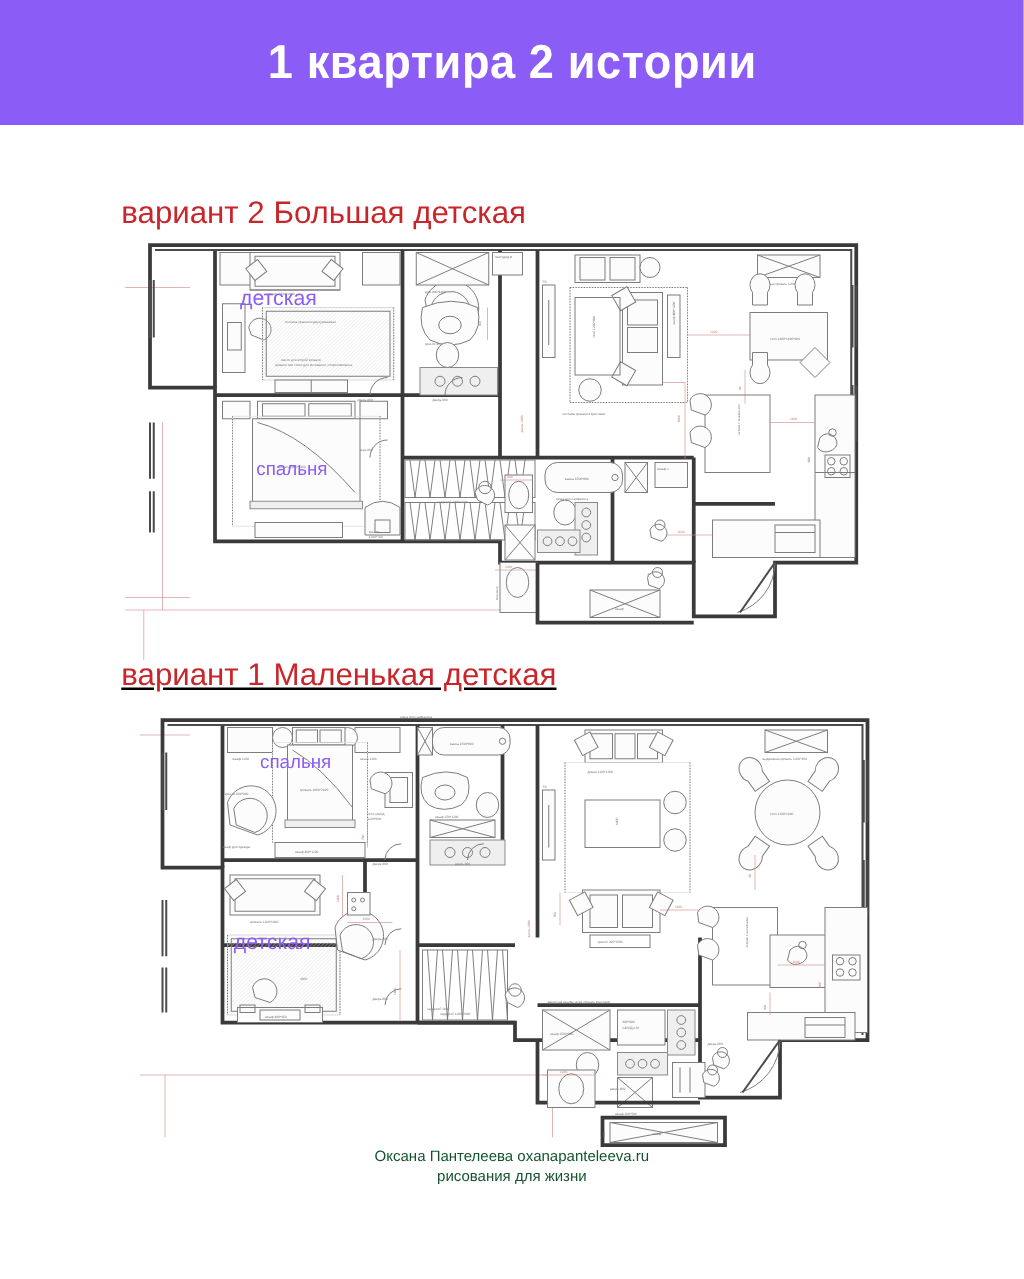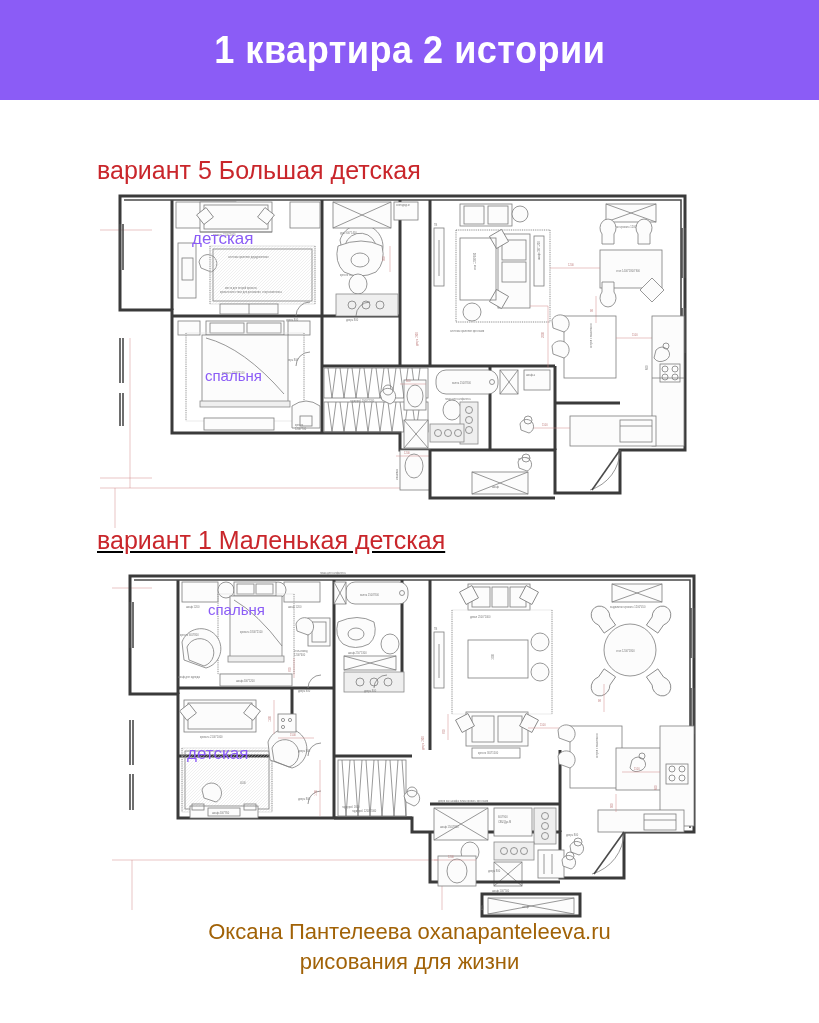--- a/index.html
+++ b/index.html
@@ -43,37 +43,37 @@
     color:#8b5cf6;
     font-size:16px;
     white-space:nowrap;
     line-height:1;
     font-weight:400;
   }
   .footer{
     position:absolute;
     left:0;width:819px;
     text-align:center;
-    color:#a16207;
-    font-size:22px;
+    color:#14532d;
+    font-size:12px;
     line-height:1.35;
   }
   .footer div{white-space:nowrap;}
 </style>
 </head>
 <body>
 
 <div class="banner">
   <div class="banner-title">1 квартира 2 истории</div>
 </div>
 
 <div class="content">
 
   <div class="section" style="left:97px;top:58px;">
-    <div class="section-title">вариант 5 Большая детская</div>
+    <div class="section-title">вариант 2 Большая детская</div>
   </div>
 
   <div class="plan-wrap" style="position:absolute;left:100px;top:88px;">
     <svg class="plan-svg" width="600" height="345" viewBox="0 0 600 345" xmlns="http://www.w3.org/2000/svg">
       <defs>
         <style type="text/css">
           .w  { fill:none; stroke:#3a3a3a; stroke-width:3; }
           .wl { fill:none; stroke:#4a4a4a; stroke-width:1.6; }
           .f  { fill:none; stroke:#7d7d7d; stroke-width:0.8; }
           .ff { fill:#fcfcfc; stroke:#7d7d7d; stroke-width:0.8; }

